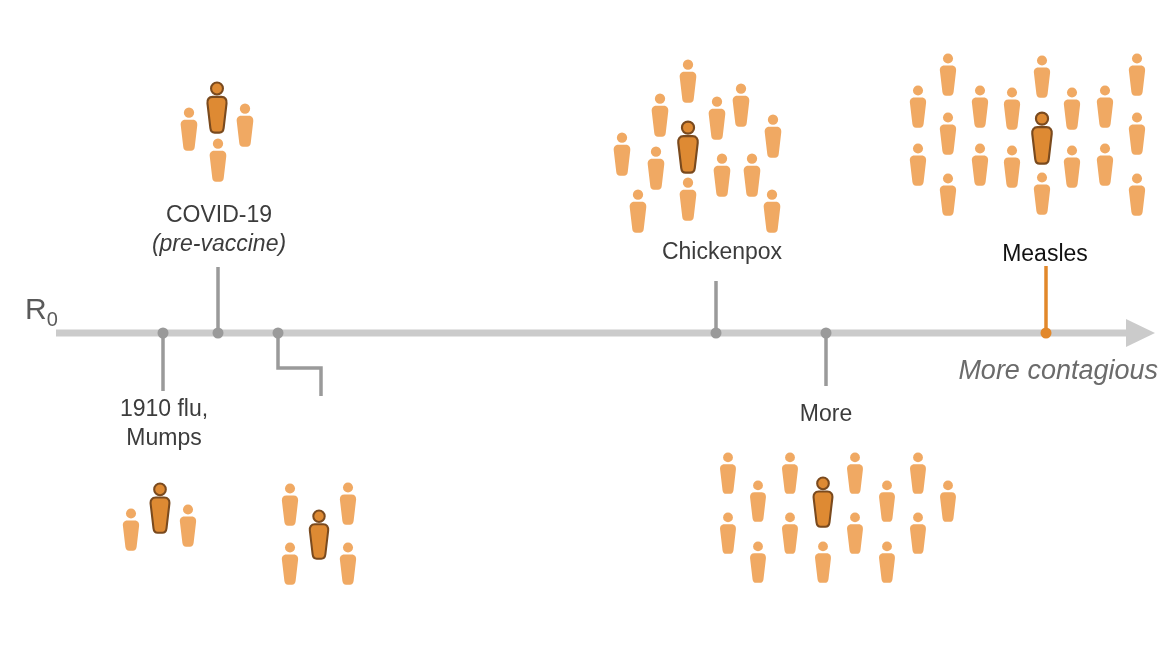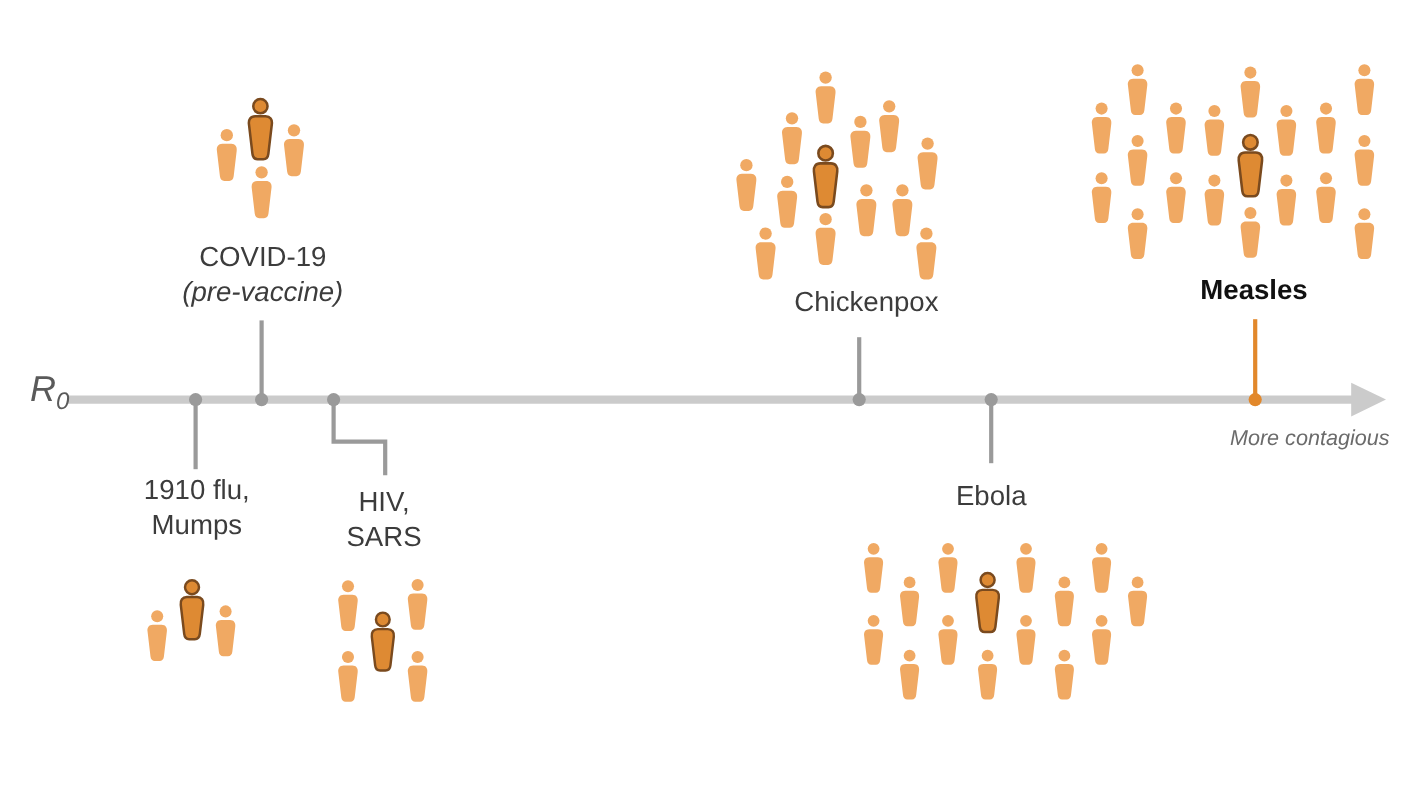--- a/index.html
+++ b/index.html
@@ -22,33 +22,32 @@
     position:absolute;
     transform:translateX(-50%);
     text-align:center;
     font-size:23px;
     line-height:29px;
     color:var(--c-label);
     white-space:nowrap;
   }
   .disease-label .line{display:block;}
   .disease-label .italic{font-style:italic;}
-  .disease-label.bold{font-weight:bold;color:var(--c-label-strong);}
+  .disease-label.bold{font-weight:normal;color:var(--c-label-strong);margin-top:12px;}
   #r0-label{
     position:absolute;
-    left:25px;top:308px;
+    left:25px;top:292px;
     font-size:30px;
-    font-style:italic;
     color:var(--c-r0);
   }
   #r0-label sub{font-size:20px;line-height:0;}
   #axis-caption{
     position:absolute;
     right:12px;top:355px;
-    font-size:18px;
+    font-size:27px;
     font-style:italic;
     color:var(--c-caption);
   }
 </style>
 </head>
 <body>
 
 <div id="stage" style="--c-person-light: #f0a963; --c-person-infected: #de8a33; --c-person-stroke: #7a4a1e; --c-label: #3c3c3c; --c-label-strong: #111111; --c-caption: #6b6b6b; --c-r0: #5a5a5a;">
 
   <svg id="scene" width="1170" height="658" viewBox="0 0 1170 658">
@@ -160,30 +159,26 @@
   <div class="disease-label" style="left: 164px; top: 394px;">
     <span class="line">1910 flu,</span>
     <span class="line">Mumps</span>
   </div>
 
   <div class="disease-label" style="left: 219px; top: 200px;">
     <span class="line">COVID-19</span>
     <span class="line italic">(pre-vaccine)</span>
   </div>
 
-  <div class="disease-label" style="left: 320px; top: 404px;">
-    <span class="line">HIV,</span>
-    <span class="line">SARS</span>
-  </div>
 
   <div class="disease-label" style="left: 722px; top: 237px;">
     <span class="line">Chickenpox</span>
   </div>
 
   <div class="disease-label" style="left: 826px; top: 399px;">
-    <span class="line">Ebola</span>
+    <span class="line">More</span>
   </div>
 
   <div class="disease-label bold" style="left: 1045px; top: 227px;">
     <span class="line">Measles</span>
   </div>
 
 </div>
 
 </body></html>

